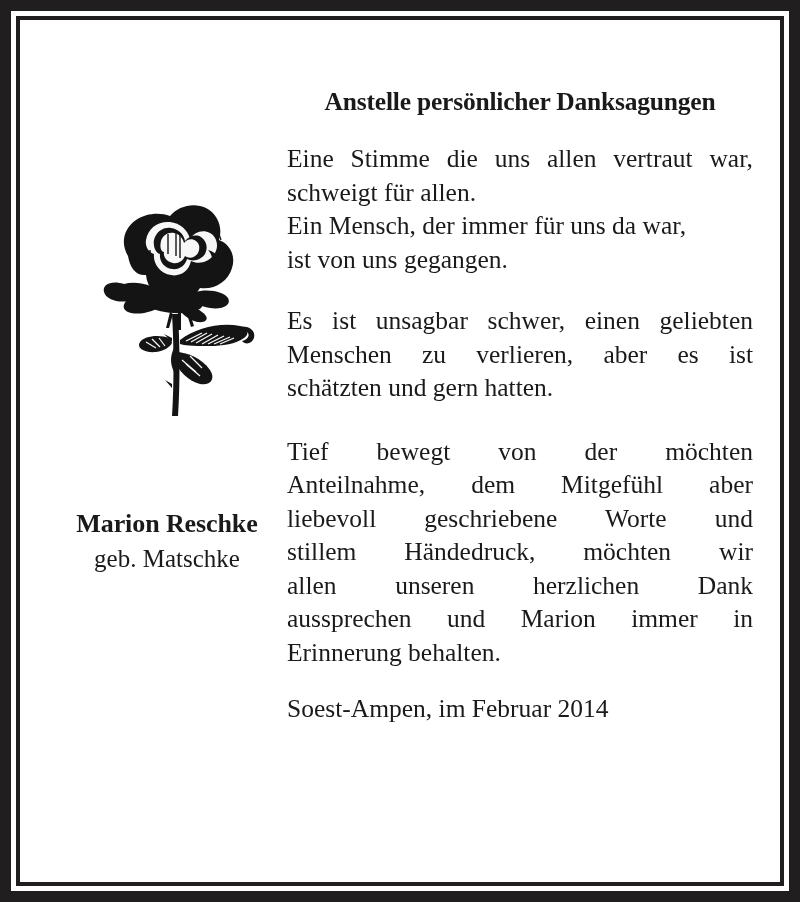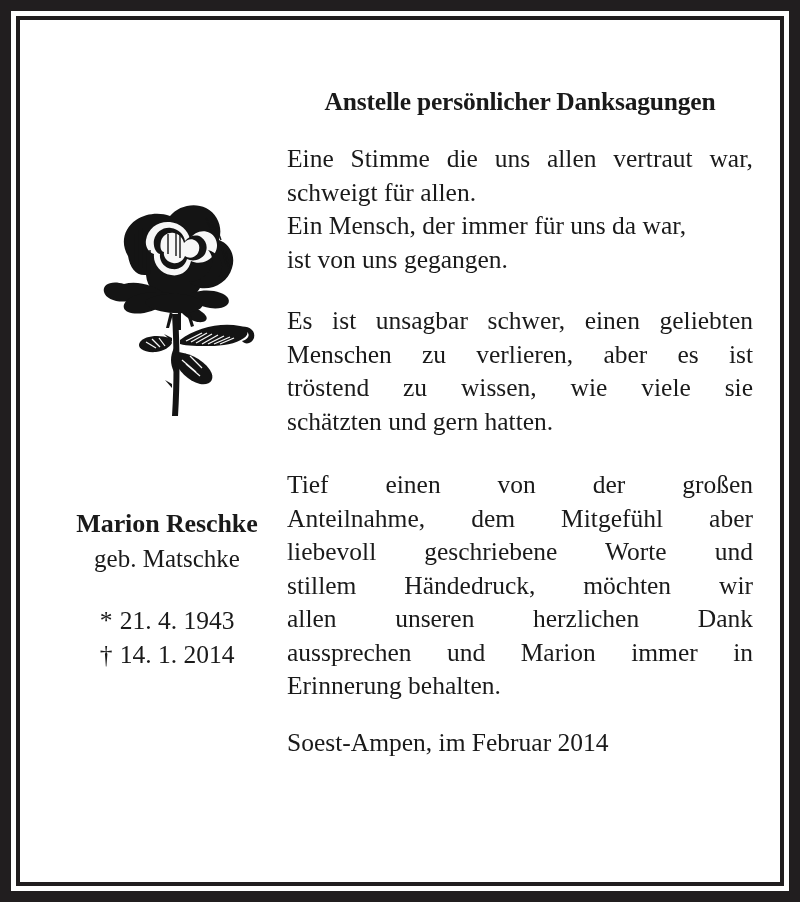--- a/index.html
+++ b/index.html
@@ -259,50 +259,45 @@
           </g>
 
           <path d="M84 160 C80 168 80 176 84 184 L87 184 C84 176 84 168 87 160 Z"></path>
         </g>
       </svg>
     </div>
 
     <div class="identity">
       <div class="name">Marion Reschke</div>
       <div class="maiden">geb. Matschke</div>
-      <div class="dates">
-        <span class="d"><span class="sym">*</span><span>21. 4. 1943</span></span>
-        <span class="d"><span class="sym">†</span><span>14. 1. 2014</span></span>
-      </div>
     </div>
 
     <div class="content">
 
       <div class="heading">Anstelle persönlicher Danksagungen</div>
 
       <div class="para para-1">
         <span class="l1">Eine Stimme die uns allen vertraut war,</span>
         <span class="l2">schweigt für allen.</span>
         <span class="l3">Ein Mensch, der immer für uns da war,</span>
         <span class="l4">ist von uns gegangen.</span>
       </div>
 
       <div class="gap-a"></div>
 
       <div class="para">
         <span class="jline">Es ist unsagbar schwer, einen geliebten</span>
         <span class="jline">Menschen zu verlieren, aber es ist</span>
-        <span class="jline">tröstend zu wissen, wie viele sie</span>
         <span class="fline">schätzten und gern hatten.</span>
       </div>
 
       <div class="gap-b"></div>
 
       <div class="para">
-        <span class="jline">Tief einen von der großen</span>
+        <span class="jline">Tief bewegt von der möchten</span>
         <span class="jline">Anteilnahme, dem Mitgefühl aber</span>
         <span class="jline">liebevoll geschriebene Worte und</span>
         <span class="jline">stillem Händedruck, möchten wir</span>
         <span class="jline">allen unseren herzlichen Dank</span>
         <span class="jline">aussprechen und Marion immer in</span>
         <span class="fline">Erinnerung behalten.</span>
       </div>
 
 
       <div class="place">Soest-Ampen, im Februar 2014</div>

